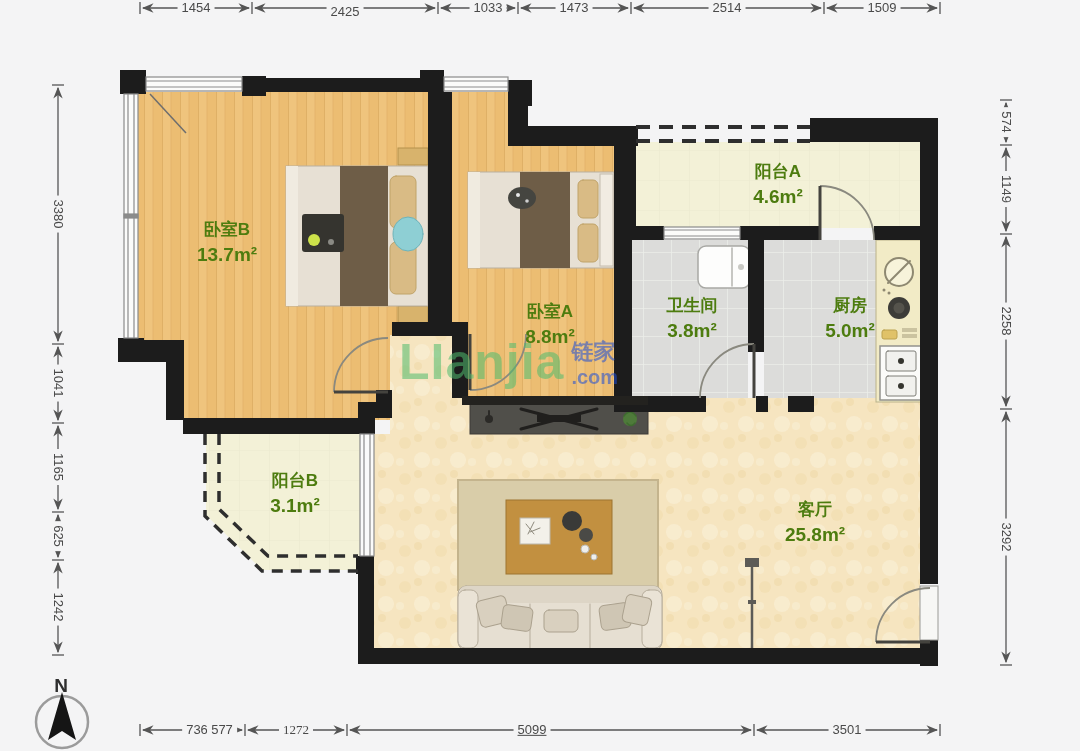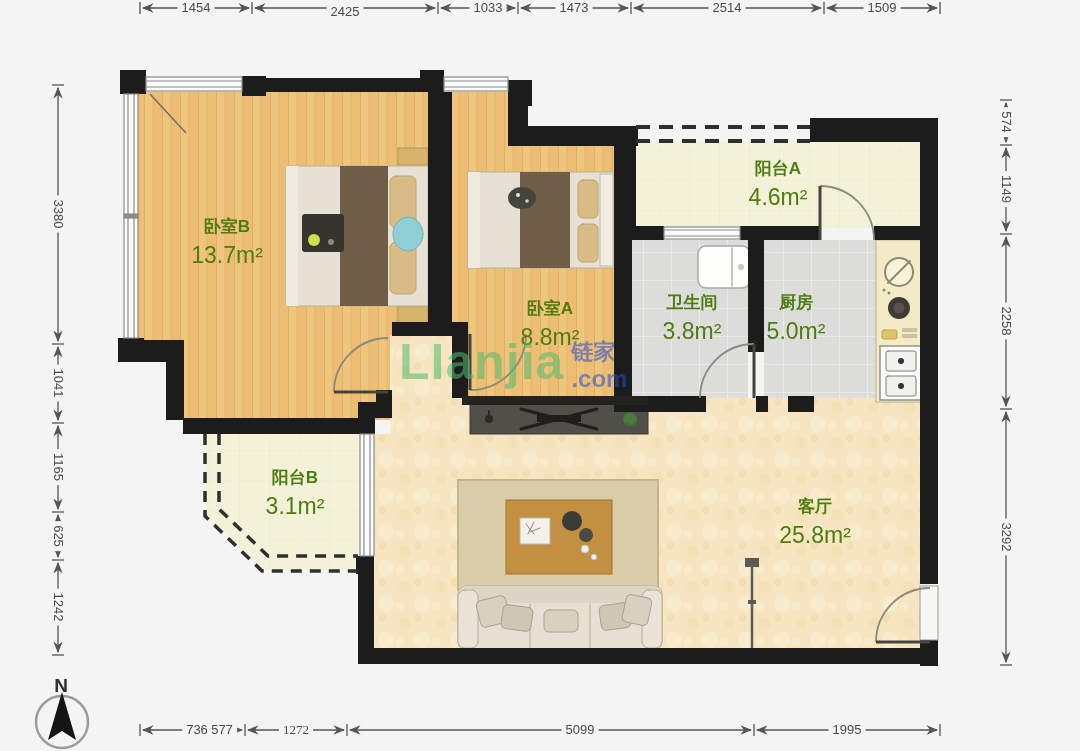--- a/index.html
+++ b/index.html
@@ -5,26 +5,26 @@
   html,body{margin:0;padding:0;}
   body{width:1080px;height:751px;background:#f4f4f5;position:relative;overflow:hidden;
        font-family:"Liberation Sans","DejaVu Sans",sans-serif;}
   #stage{position:absolute;inset:0;}
   svg{position:absolute;left:0;top:0;}
   .dim{position:absolute;font-size:13px;color:#4a4a4a;background:#f4f4f5;padding:0 4px;
        transform:translate(-50%,-50%);white-space:nowrap;line-height:1.1;}
   .dim.v{transform:translate(-50%,-50%) rotate(90deg);}
   .room{position:absolute;transform:translate(-50%,-50%);text-align:center;color:#4d7c0f;line-height:1.4;}
   .room .nm{font-size:17px;font-weight:600;}
-  .room .ar{font-size:23px;font-weight:400;}
+  .room .ar{font-size:19px;font-weight:700;}
   .wm{position:absolute;left:399px;top:337px;display:flex;align-items:flex-start;opacity:.55;pointer-events:none;}
   .wm-main{font-size:50px;font-weight:bold;color:#4fbc6e;letter-spacing:1px;line-height:1;}
   .wm-side{display:flex;flex-direction:column;margin-left:7px;margin-top:2px;color:#1d4ed8;font-weight:bold;line-height:1.2;}
   .wm-cn{font-size:22px;}
-  .wm-com{font-size:24px;}
+  .wm-com{font-size:20px;}
   .north-n{position:absolute;left:61px;top:686px;transform:translate(-50%,-50%);
            font-size:19px;font-weight:bold;color:#2e2e2e;}
 </style>
 </head>
 <body>
 
 <div id="stage">
 
 <svg width="1080" height="751" viewBox="0 0 1080 751">
   <defs>
@@ -336,21 +336,21 @@
   <div class="ar">8.8m²</div>
 </div>
 <div class="room" style="left:778px;top:185px;">
   <div class="nm">阳台A</div>
   <div class="ar">4.6m²</div>
 </div>
 <div class="room" style="left:692px;top:319px;">
   <div class="nm">卫生间</div>
   <div class="ar">3.8m²</div>
 </div>
-<div class="room" style="left:796px;top:319px;">
+<div class="room" style="left:850px;top:319px;">
   <div class="nm">厨房</div>
   <div class="ar">5.0m²</div>
 </div>
 <div class="room" style="left:295px;top:494px;">
   <div class="nm">阳台B</div>
   <div class="ar">3.1m²</div>
 </div>
 <div class="room" style="left:815px;top:523px;">
   <div class="nm">客厅</div>
   <div class="ar">25.8m²</div>
@@ -370,22 +370,22 @@
 <div class="dim v" style="left:58px;top:607px;">1242</div>
 
 <div class="dim v" style="left:1006px;top:122px;">574</div>
 <div class="dim v" style="left:1006px;top:189px;">1149</div>
 <div class="dim v" style="left:1006px;top:321px;">2258</div>
 <div class="dim v" style="left:1006px;top:537px;">3292</div>
 
 <div class="dim" style="left:169px;top:730px;margin-left:28px;">736</div>
 <div class="dim" style="left:222px;top:730px;">577</div>
 <div class="dim" style="left:296px;top:730px;font-family:Liberation Serif, serif;">1272</div>
-<div class="dim" style="left:580px;top:730px;">5099</div>
-<div class="dim" style="left:847px;top:730px;">1995</div>
+<div class="dim" style="left:532px;top:730px;text-decoration:underline;">5099</div>
+<div class="dim" style="left:847px;top:730px;">3501</div>
 
 <div class="wm">
   <span class="wm-main">LIanjia</span>
   <span class="wm-side">
     <span class="wm-cn">链家</span>
     <span class="wm-com">.com</span>
   </span>
 </div>
 
 <div class="north-n">N</div>

